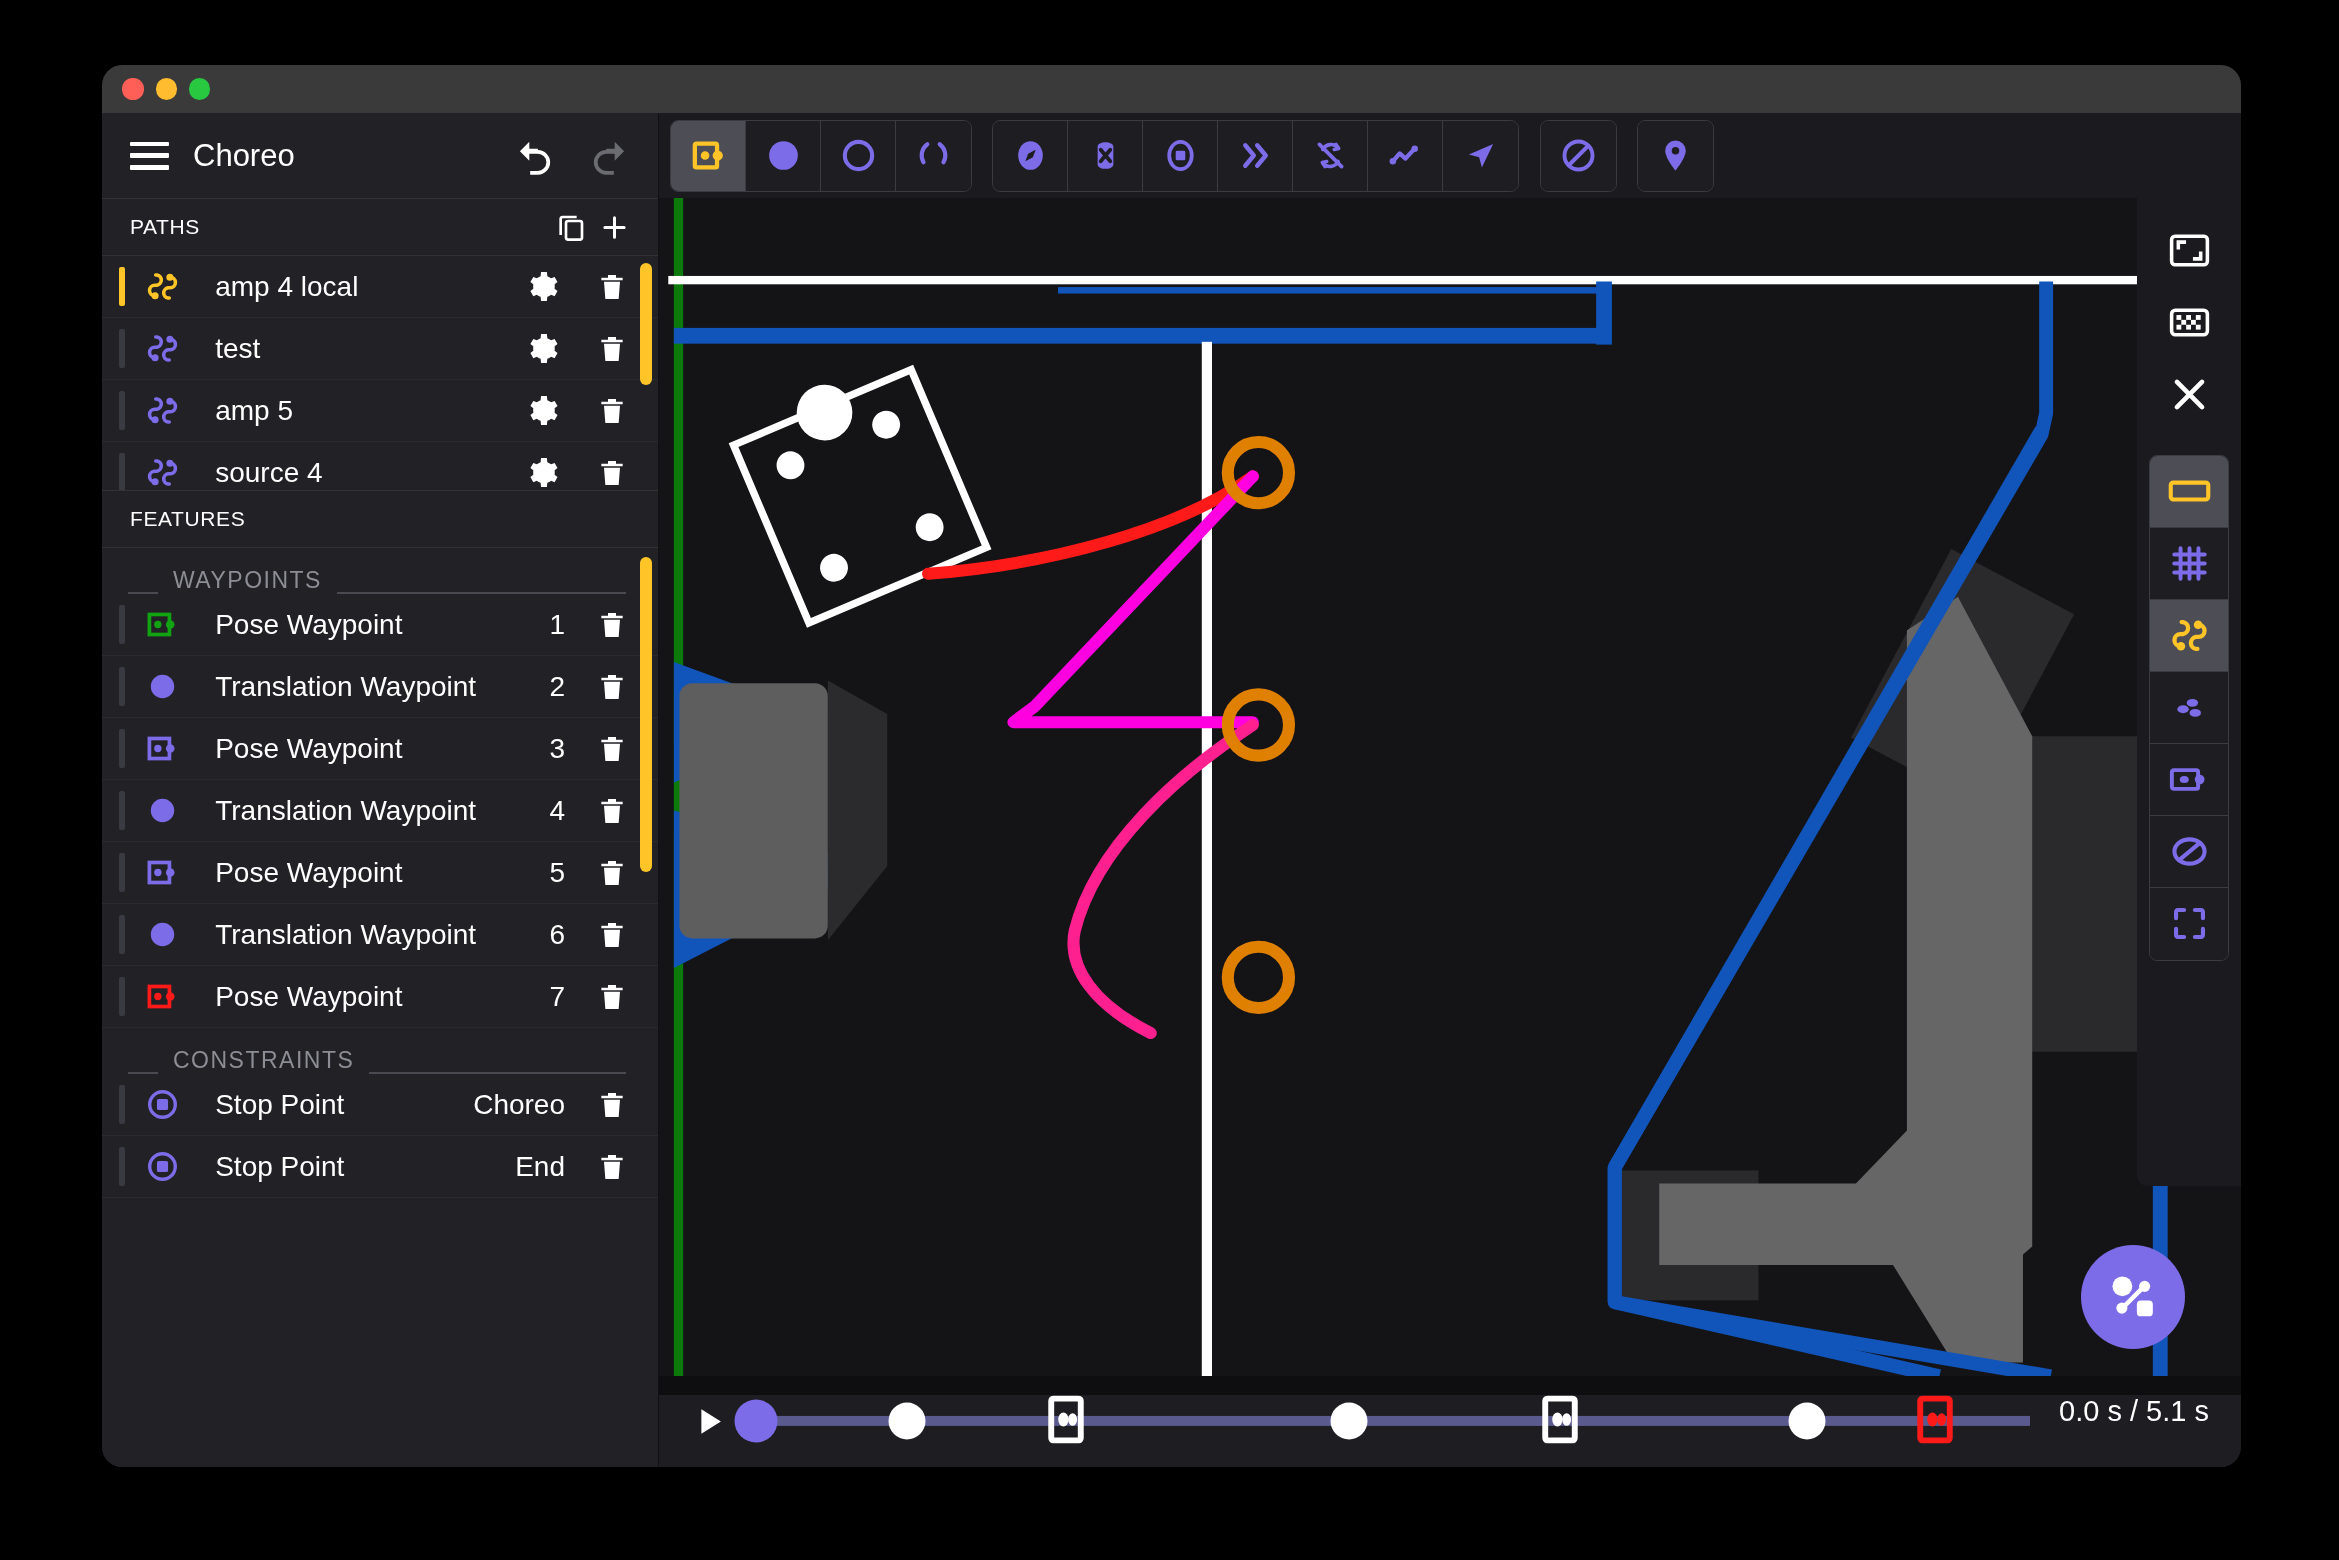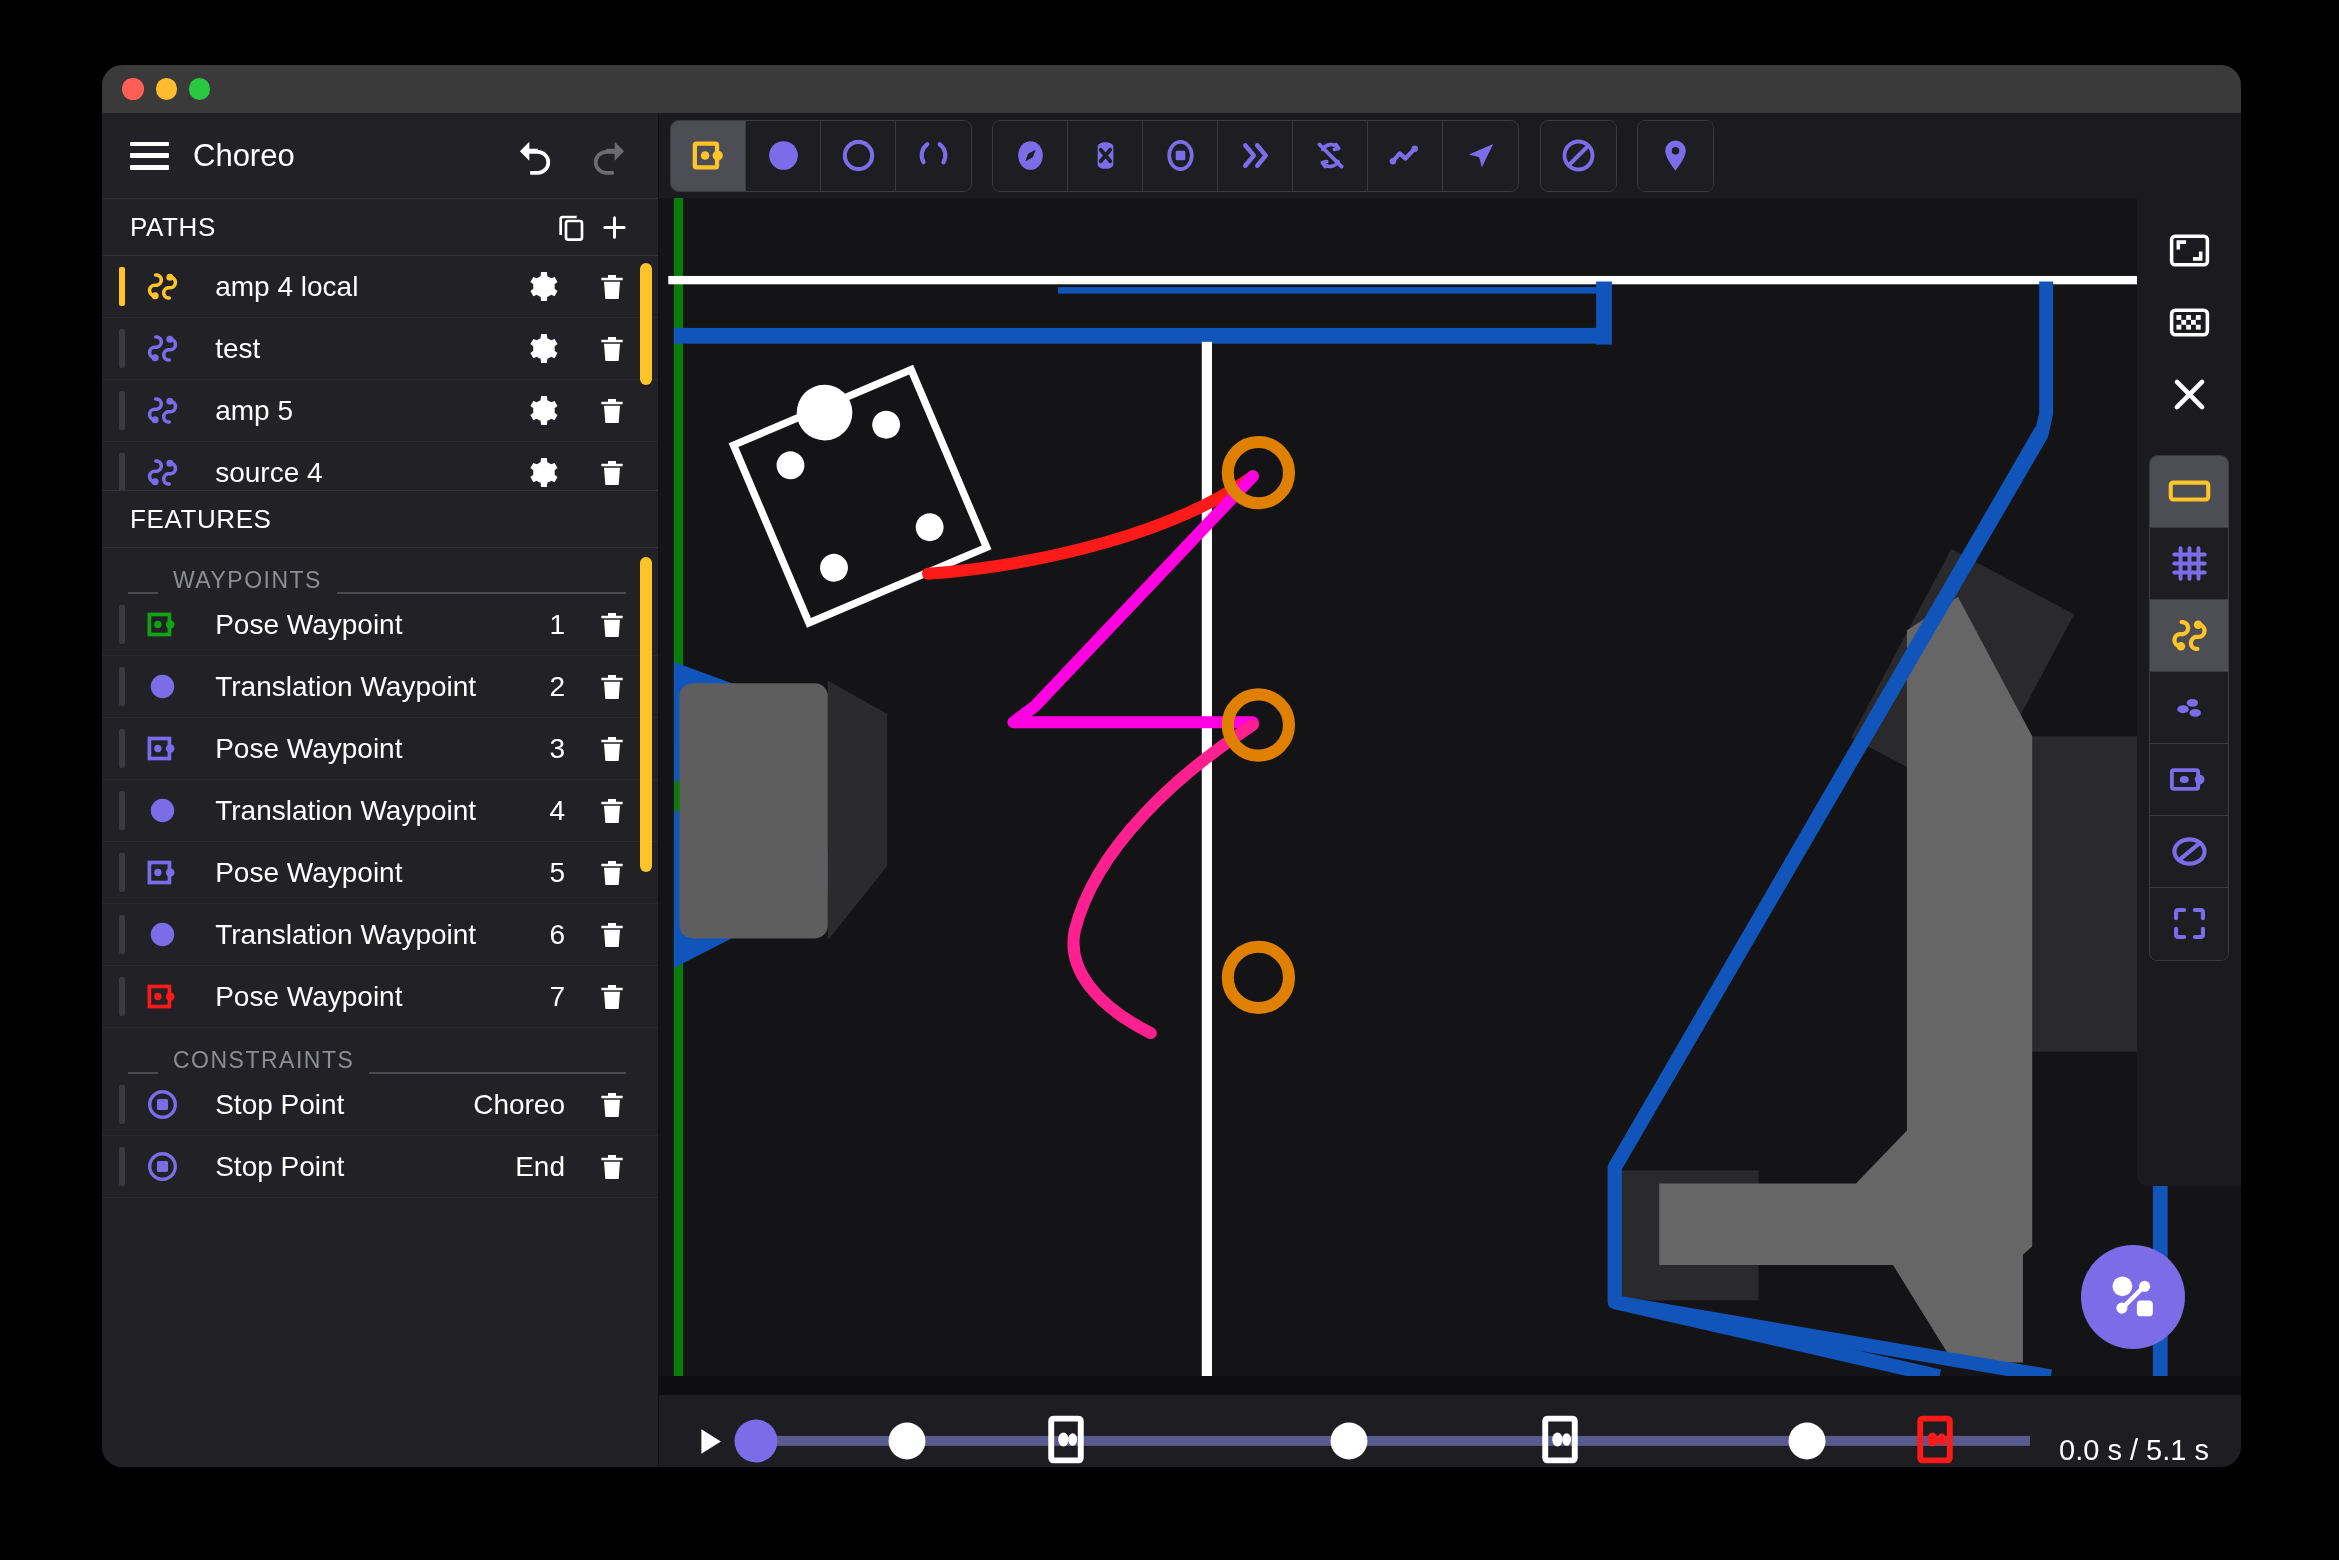--- a/index.html
+++ b/index.html
@@ -68,21 +68,21 @@
   .undo, .redo { width: 46px; height: 41px; position: relative; cursor: pointer; }
   .undo svg, .redo svg { width: 100%; height: 100%; }
 
   .section-head {
     height: 58px; display: flex; align-items: center;
     padding: 0 22px 0 28px;
     border-top: 0.9px solid #333;
     border-bottom: 0.9px solid #333;
     background: #212126;
   }
-  .section-head .lbl { color: #fff; font-size: 26px; letter-spacing: 0.6px; flex: 1; }
+  .section-head .lbl { color: #fff; font-size: 21px; letter-spacing: 0.6px; flex: 1; }
   .icon-btn { width: 43px; height: 43px; display:flex; align-items:center; justify-content:center; cursor:pointer; }
 
   .paths-list { position: relative; height: 234px; overflow: hidden; background: #212126; }
   .features-list { position: relative; flex: 1; overflow: hidden; background: #212126; }
 
   .row {
     height: 62px; display: flex; align-items: center;
     padding-left: 0; gap: 0; position: relative;
     border-bottom: 0.9px solid #2a2a30;
   }
@@ -136,21 +136,21 @@
   .fab {
     position: absolute; right: 56px; bottom: 46px;
     width: 104px; height: 104px; border-radius: 50%;
     background: #7c6ce8; display:flex; align-items:center; justify-content:center;
     cursor:pointer; z-index: 6;
   }
 
   
   .timeline {
     height: 72px; background: #1d1d22;
-    display: flex; align-items: flex-end; padding: 0 0 0 24px; gap: 12px;
+    display: flex; align-items: flex-start; padding: 0 0 0 24px; gap: 12px;
     position: relative;
   }
   .play { width: 52px; height: 52px; display:flex; align-items:center; justify-content:center; cursor:pointer; flex:none;}
   .track { position: relative; flex: 1; height: 52px; margin: 0 9.3px; }
   .trackline { position: absolute; left: 0; right: 0; top: 50%; height: 10.2px; transform: translateY(-50%); background: #5a5a8e; }
   .tnode { position: absolute; top: 50%; transform: translate(-50%,-50%); }
   .tcircle { width: 37px; height: 37px; border-radius: 50%; background: #fff; }
   .tcircle.accent { background: #7c6ce8; width: 43px; height: 43px; }
   .timelabel { color: #fff; font-size: 29px; margin-right: 32px; margin-left: 7.4px; white-space: nowrap; }
 </style>

